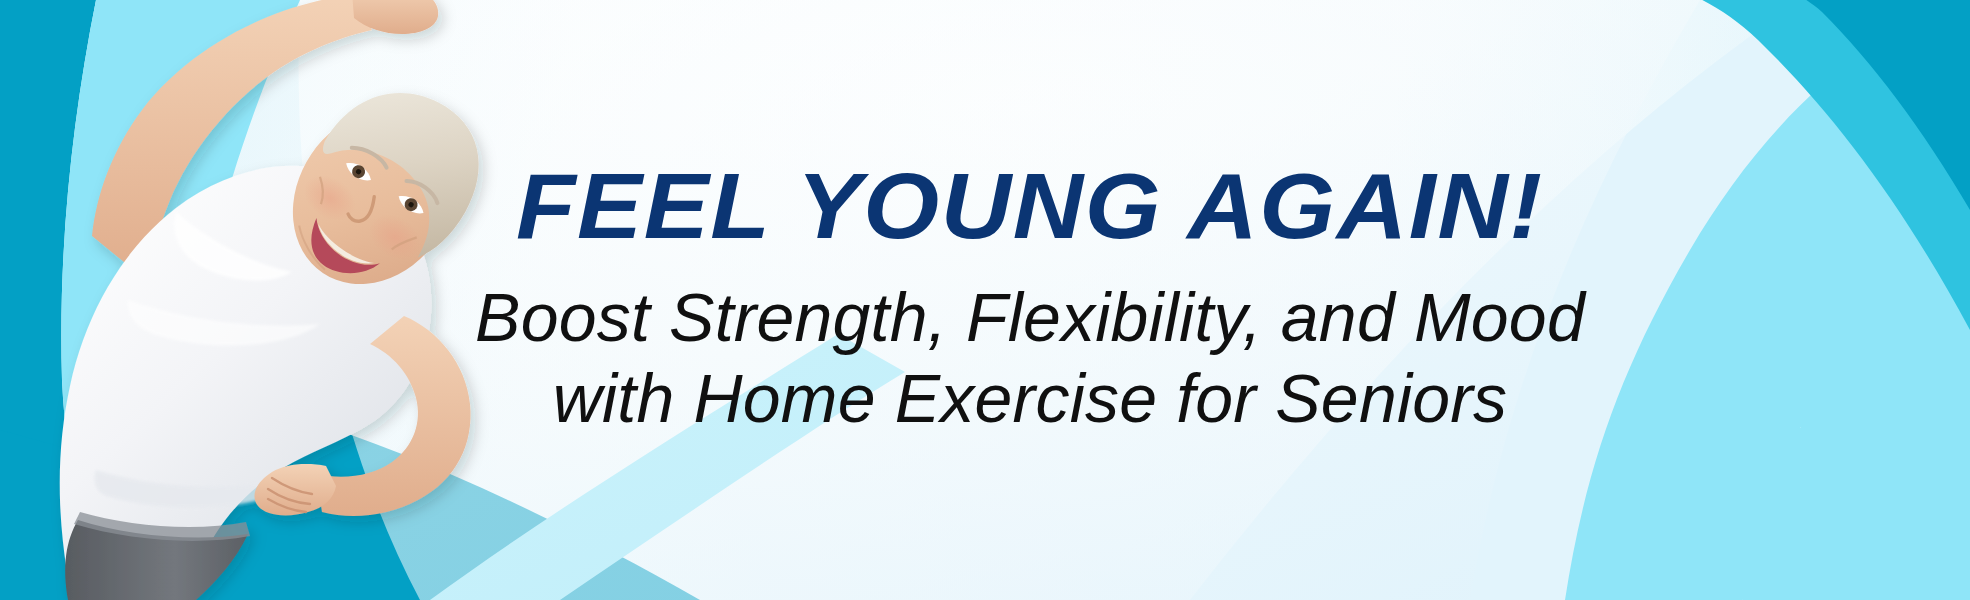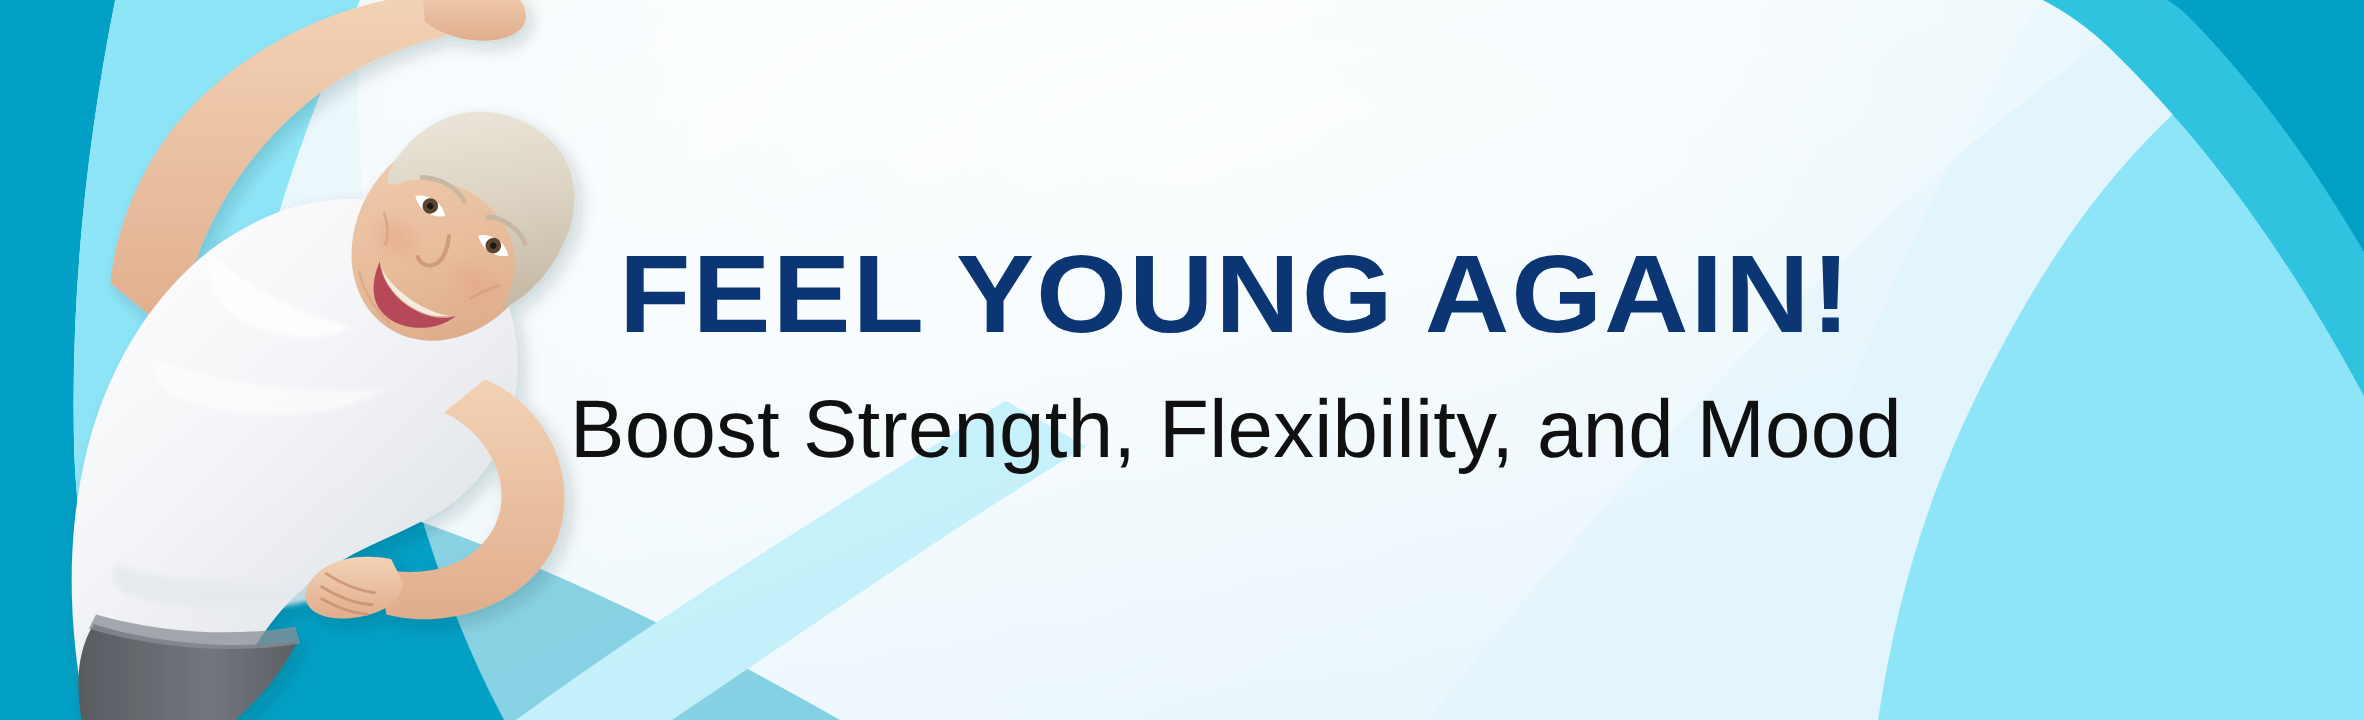--- a/index.html
+++ b/index.html
@@ -56,20 +56,21 @@
     position: absolute;
     left: 370px;
     top: 0;
     width: 1320px;
     height: 600px;
     display: flex;
     flex-direction: column;
     align-items: center;
     justify-content: center;
     text-align: center;
+    font-style: italic;
   }
 
   .headline {
     font-family: "Liberation Sans Narrow", "Liberation Sans", "DejaVu Sans", sans-serif;
     font-weight: 700;
     font-size: 92px;
     line-height: 0.97;
     letter-spacing: 1.5px;
     color: #0b3573;
     margin: 0 0 26px 0;
@@ -300,16 +301,17 @@
         <path d="M74,524 C128,540 196,546 250,536 L246,522 C194,532 128,526 80,512 Z" fill="#8a8f95" opacity="0.75"></path>
       </g>
     </svg>
   </div>
 
   <div class="copy">
     <h1 class="headline">FEEL YOUNG AGAIN!</h1>
 
     <p class="subhead">
       <span class="ln">Boost Strength, Flexibility, and Mood</span>
+      <span class="ln">with Home Exercise for Seniors</span>
     </p>
   </div>
 
 </div>
 
 </body></html>

